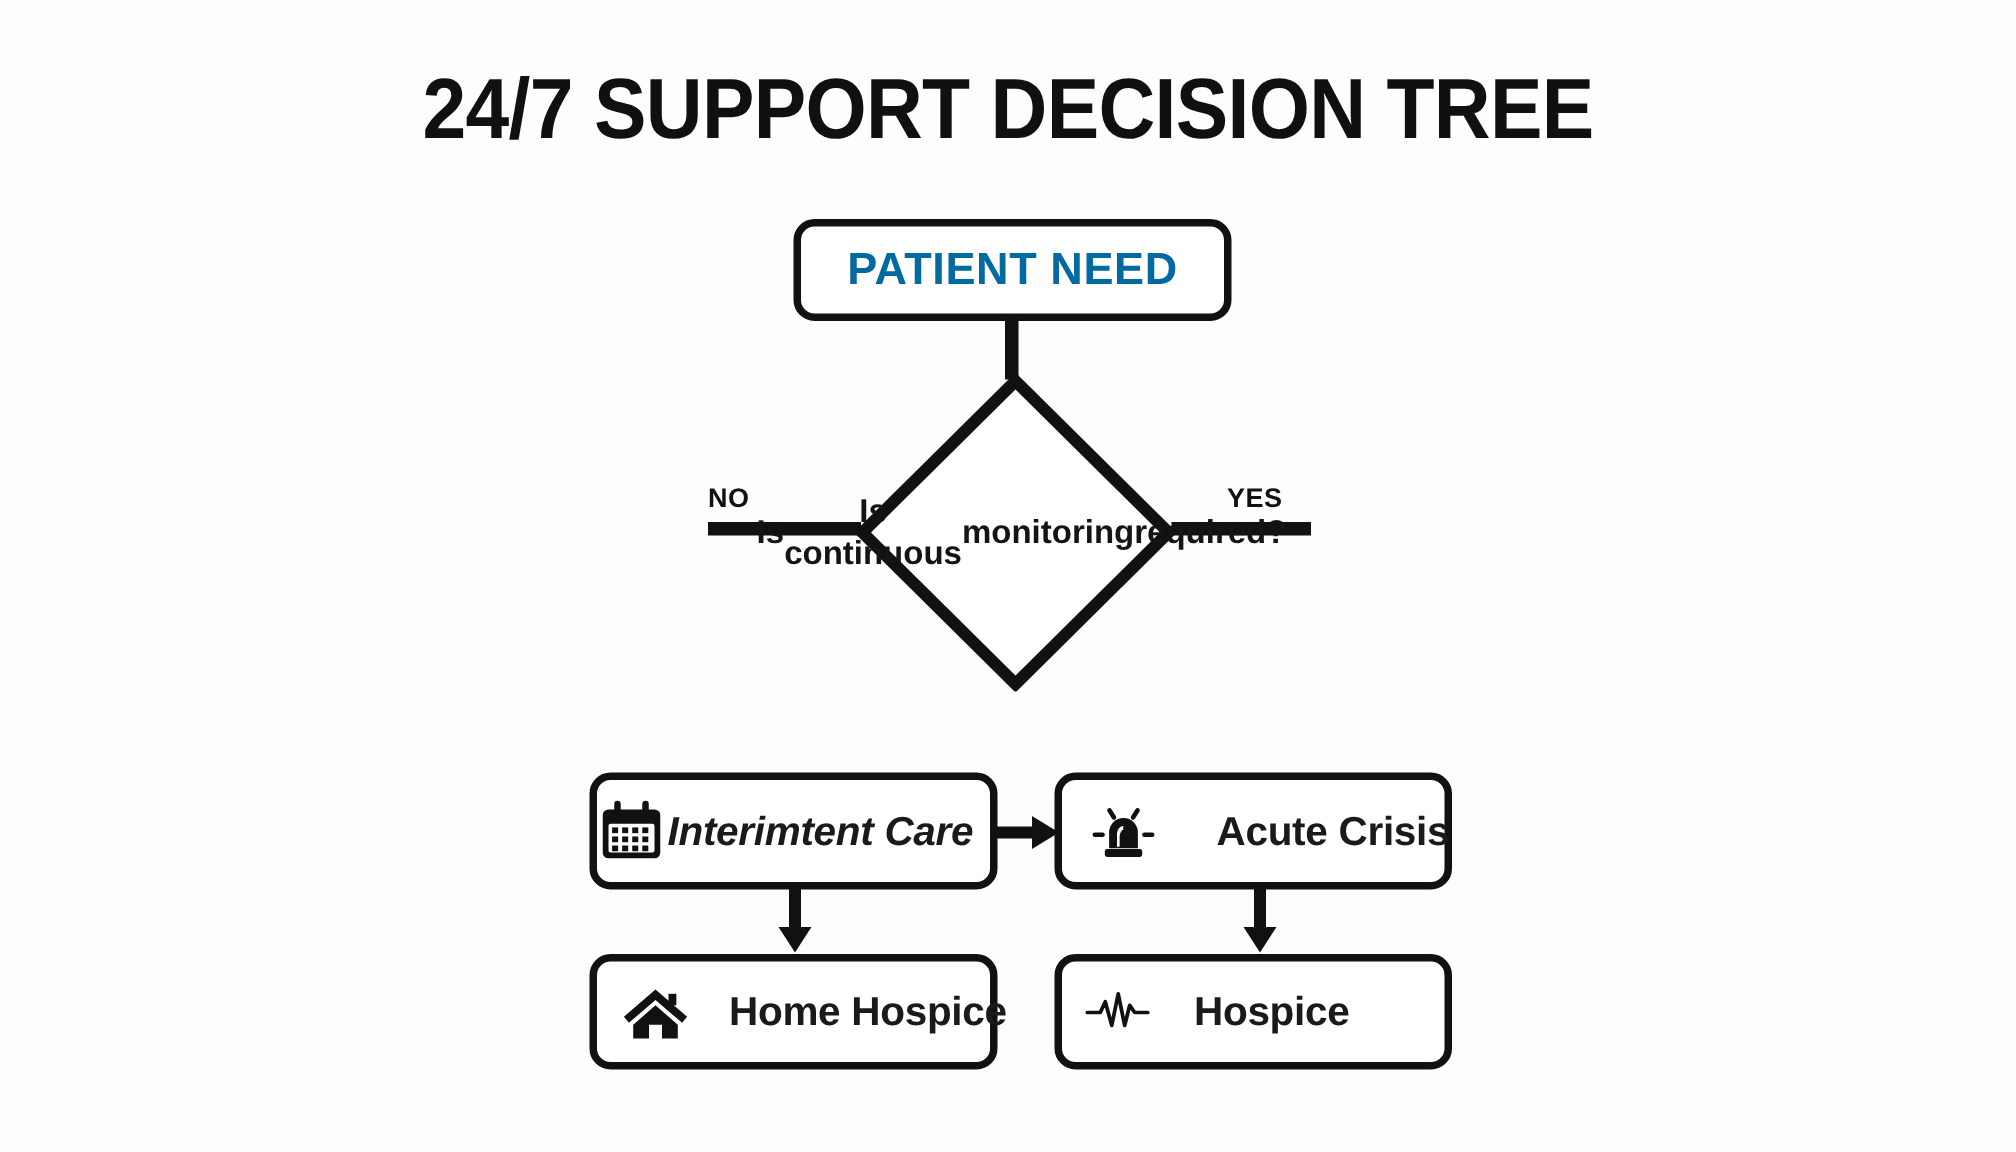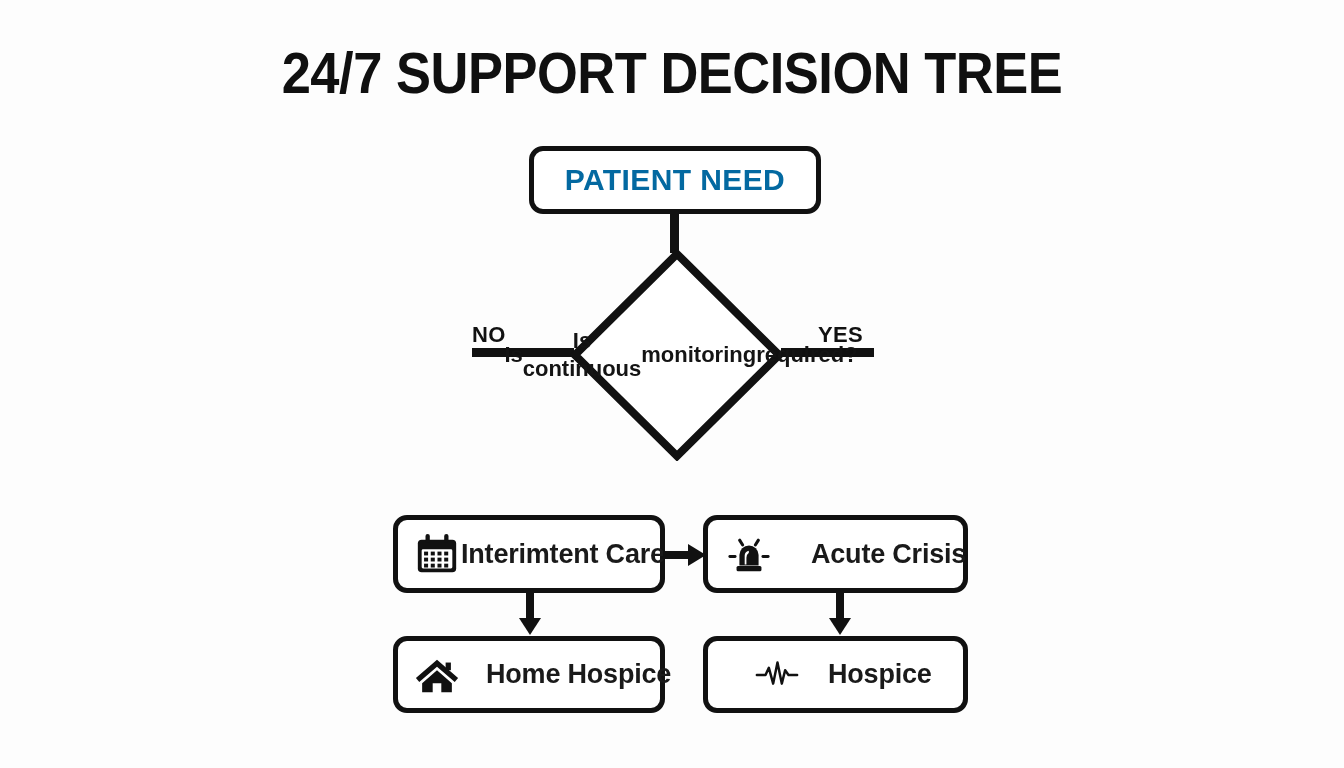--- a/index.html
+++ b/index.html
@@ -67,37 +67,37 @@
     font-size: 27px;
     font-weight: 700;
     color: #1a1a1a;
     letter-spacing: -0.2px;
     white-space: nowrap;
   }
 
   .node-a { left: 393px; top: 515px; width: 272px; height: 78px; }
   .node-b { left: 703px; top: 515px; width: 265px; height: 78px; }
   .node-c { left: 393px; top: 636px; width: 272px; height: 77px; }
-  .node-d { left: 703px; top: 636px; width: 265px; height: 77px; padding-left: 32px; }
+  .node-d { left: 703px; top: 636px; width: 265px; height: 77px; }
 
   .leaf-inner {
     display: flex;
     align-items: center;
     width: 100%;
     height: 100%;
     padding-left: 14px;
     box-sizing: border-box;
   }
   .leaf-icon {
     flex: 0 0 auto;
     width: 46px;
     height: 46px;
     display: block;
   }
-  .leaf-a .leaf-inner { padding-left: 16px; }
+  .leaf-a .leaf-inner { padding-left: 0; font-style: italic; }
   .leaf-a .leaf-label { margin-left: 1px; }
   .leaf-b .leaf-inner { padding-left: 18px; gap: 17px; }
   .leaf-b .leaf-label { margin-left: 22px; }
   .leaf-c .leaf-inner { padding-left: 16px; }
   .leaf-c .leaf-label { margin-left: 26px; }
   .leaf-d .leaf-inner { padding-left: 14px; }
   .leaf-d .leaf-label { margin-left: 28px; }
 
   
   .diamond-wrap {
@@ -147,21 +147,21 @@
   }
   .branch-line-yes {
     left: 781px;
     top: 348px;
     width: 93px;
     height: 9px;
   }
 
   .branch-label {
     position: absolute;
-    font-size: 22px;
+    font-size: 18px;
     font-weight: 700;
     color: #111111;
     letter-spacing: 0.3px;
   }
   .label-no { left: 472px; top: 322px; }
   .label-yes { left: 818px; top: 322px; }
 
   .arrow-svg { position: absolute; display: block; }
   .arrow-a-c { left: 510px; top: 591px; }
   .arrow-b-d { left: 820px; top: 591px; }

